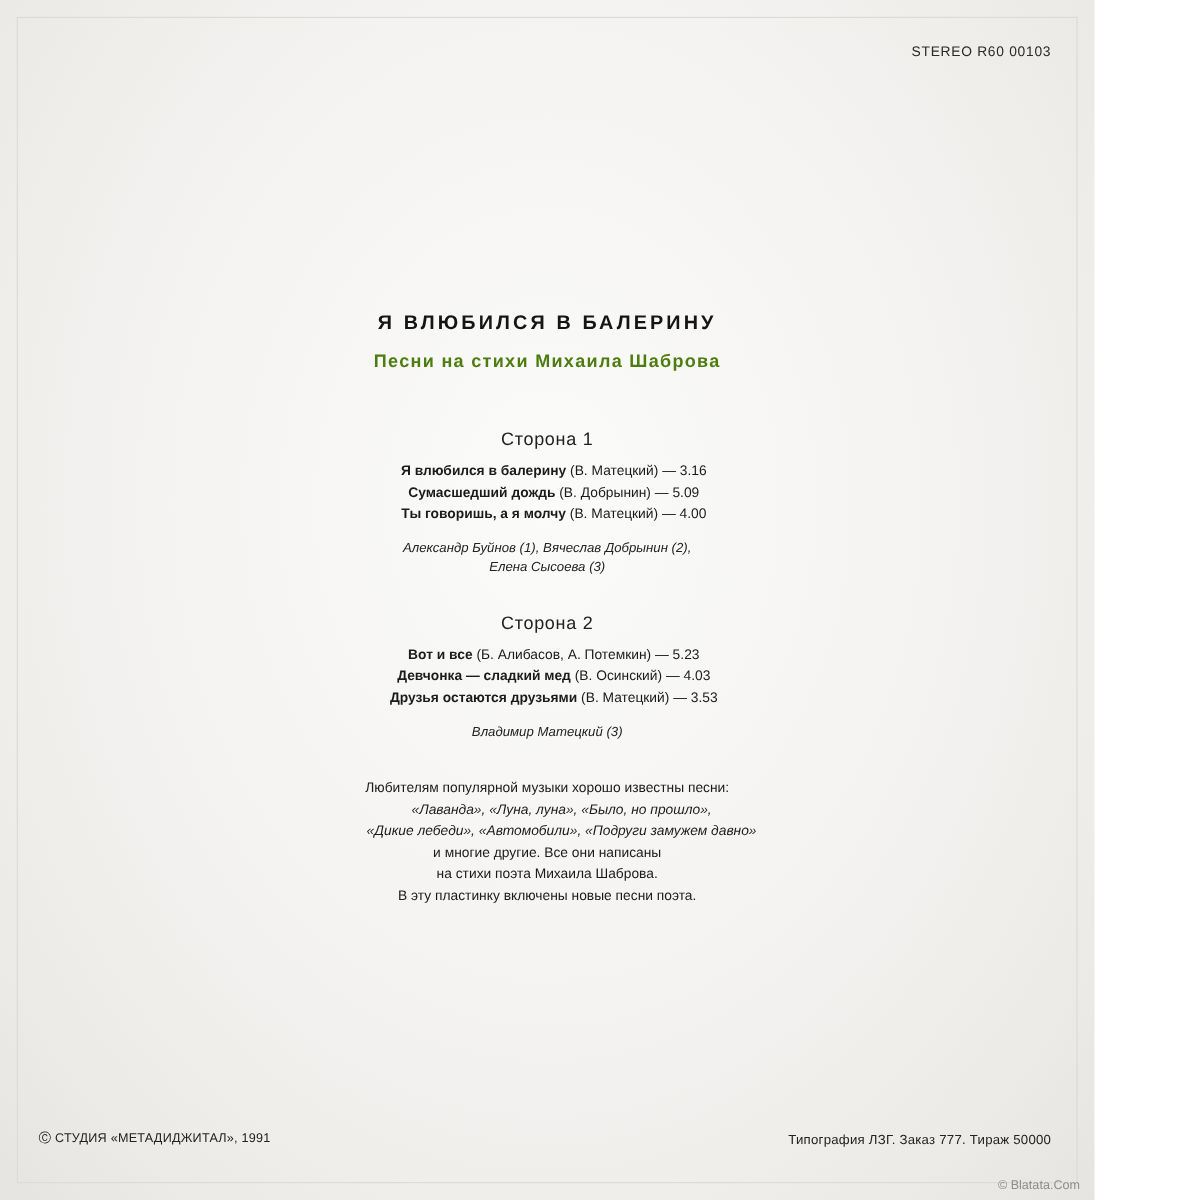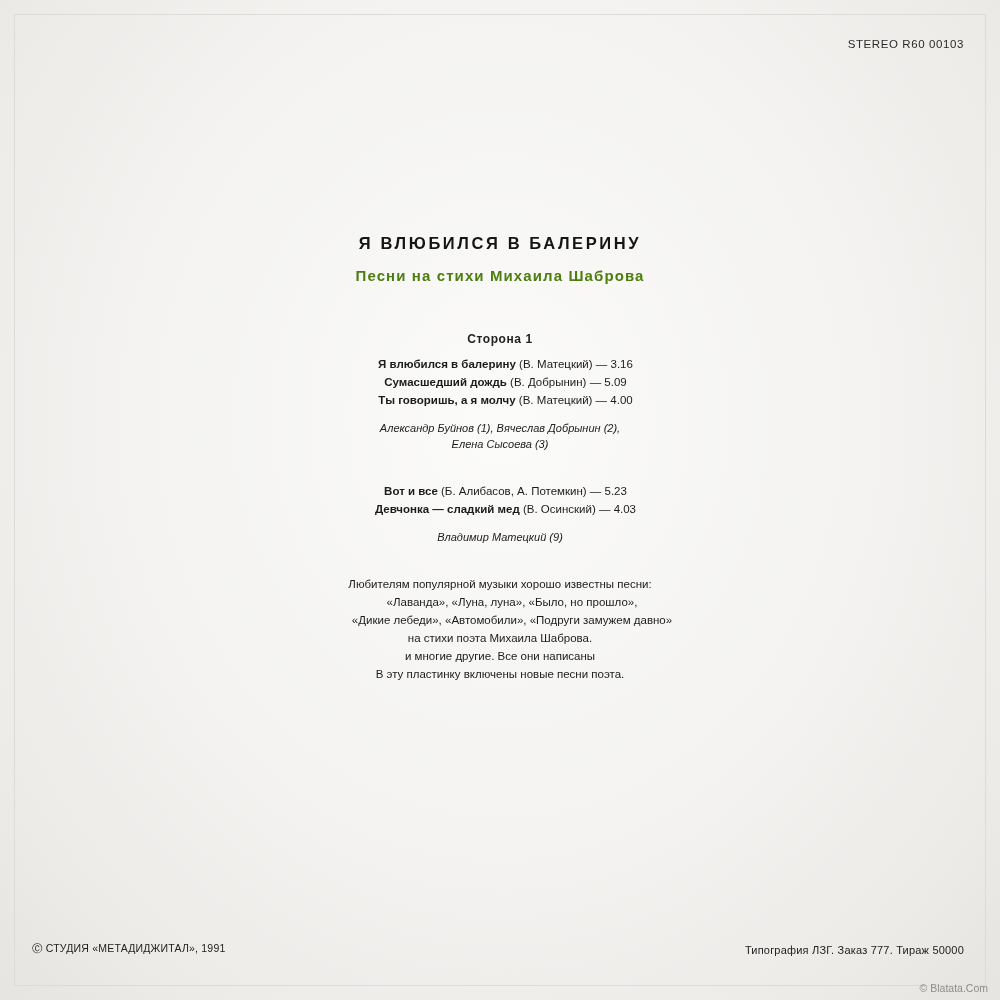--- a/index.html
+++ b/index.html
@@ -9,21 +9,21 @@
   body {
     width: 1000px;
     height: 1000px;
     background: #ffffff;
     font-family: "Liberation Sans", sans-serif;
     color: #1a1a1a;
     overflow: hidden;
   }
   .sleeve {
     position: relative;
-    width: 1000px;
+    width: 912px;
     height: 1000px;
     background: #f2f1ef;
     box-sizing: border-box;
   }
   
   .paper-tex {
     position: absolute;
     inset: 0;
     background:
       radial-gradient(ellipse at 50% 42%, #fbfbfa 0%, #f3f2f0 55%, #eceae7 85%, #e6e4e1 100%);
@@ -46,21 +46,21 @@
     font-size: 11.5px;
     letter-spacing: 0.6px;
     color: #2a2a2a;
     white-space: nowrap;
   }
 
   .content {
     position: absolute;
     left: 0;
     right: 0;
-    top: 234px;
+    top: 260px;
     text-align: center;
   }
 
   .album-title {
     font-size: 16.5px;
     font-weight: bold;
     letter-spacing: 2.6px;
     color: #151515;
     margin-bottom: 14px;
   }
@@ -71,25 +71,24 @@
     color: #4d7c0f;
   }
 
   .side-block {
     margin-top: 48px;
   }
   .side-block.second {
     margin-top: 30px;
   }
   .side-heading {
-    font-size: 12px;
+    font-size: 15px;
     letter-spacing: 0.6px;
     color: #222;
     margin-bottom: 9px;
-    font-weight: bold;
   }
   .track {
     font-size: 11.5px;
     line-height: 18px;
     color: #1b1b1b;
     white-space: nowrap;
     margin-left: 11px;
   }
   .track .t-name {
     font-weight: bold;
@@ -105,20 +104,21 @@
     color: #222;
   }
 
   .blurb {
     margin-top: 30px;
     font-size: 11.5px;
     line-height: 18px;
     color: #1b1b1b;
   }
   .blurb .ital {
+    font-style: italic;
     margin-left: 24px;
   }
 
   .footer-left {
     position: absolute;
     left: 32px;
     bottom: 44px;
     font-size: 10.5px;
     letter-spacing: 0.2px;
     color: #222;
@@ -173,41 +173,46 @@
         <span class="t-rest">(В. Матецкий) — 4.00</span>
       </div>
 
       <div class="performers">
         <div>Александр Буйнов (1), Вячеслав Добрынин (2),</div>
         <div>Елена Сысоева (3)</div>
       </div>
     </div>
 
     <div class="side-block second">
+      <div class="side-heading">Сторона 2</div>
 
       <div class="track">
         <span class="t-name">Вот и все</span>
         <span class="t-rest">(Б. Алибасов, А. Потемкин) — 5.23</span>
       </div>
       <div class="track">
         <span class="t-name">Девчонка — сладкий мед</span>
         <span class="t-rest">(В. Осинский) — 4.03</span>
       </div>
+      <div class="track">
+        <span class="t-name">Друзья остаются друзьями</span>
+        <span class="t-rest">(В. Матецкий) — 3.53</span>
+      </div>
 
       <div class="performers">
-        <div>Владимир Матецкий (9)</div>
+        <div>Владимир Матецкий (3)</div>
       </div>
     </div>
 
     <div class="blurb">
       <div>Любителям популярной музыки хорошо известны песни:</div>
       <div class="ital">«Лаванда», «Луна, луна», «Было, но прошло»,</div>
       <div class="ital">«Дикие лебеди», «Автомобили», «Подруги замужем давно»</div>
+      <div>и многие другие. Все они написаны</div>
       <div>на стихи поэта Михаила Шаброва.</div>
-      <div>и многие другие. Все они написаны</div>
       <div>В эту пластинку включены новые песни поэта.</div>
     </div>
 
   </div>
 
   <div class="footer-left">Ⓒ СТУДИЯ «МЕТАДИДЖИТАЛ», 1991</div>
   <div class="footer-right">Типография ЛЗГ. Заказ 777. Тираж 50000</div>
   <div class="watermark">© Blatata.Com</div>
 </div>
 

